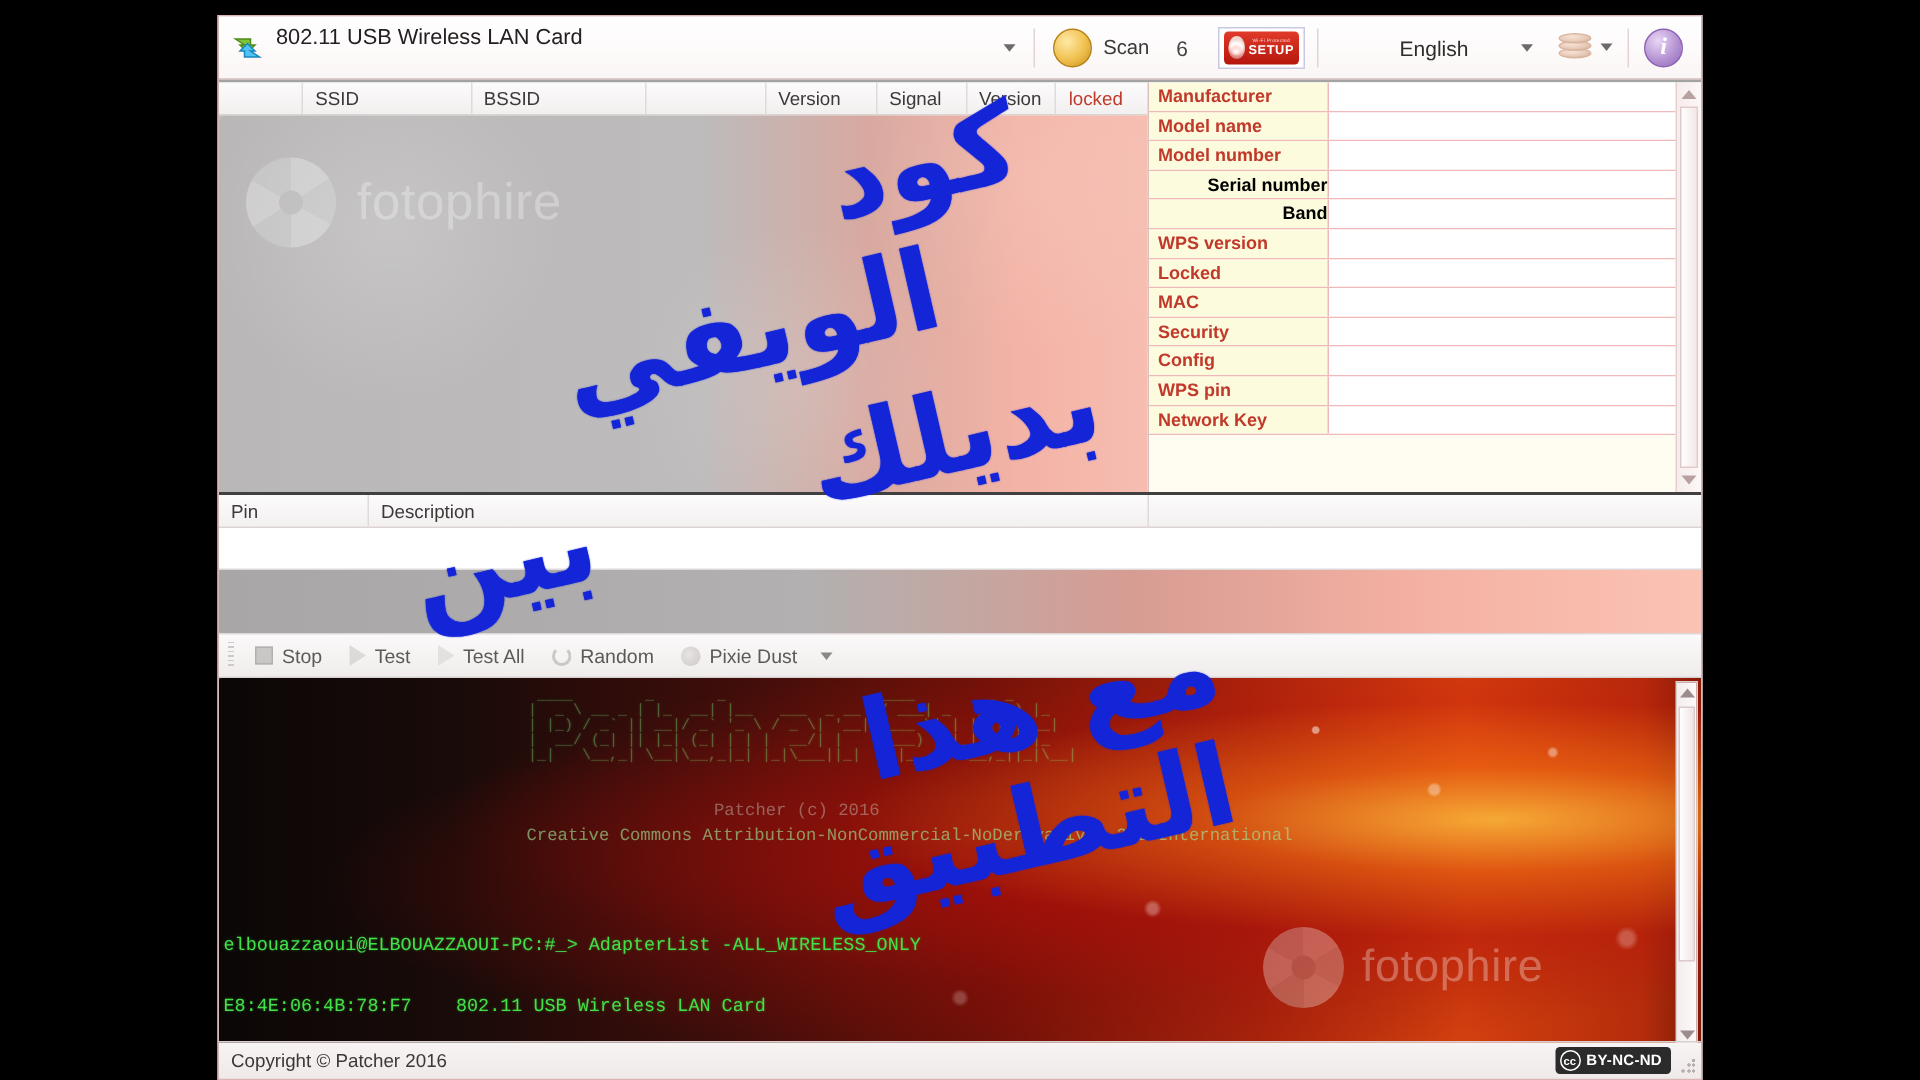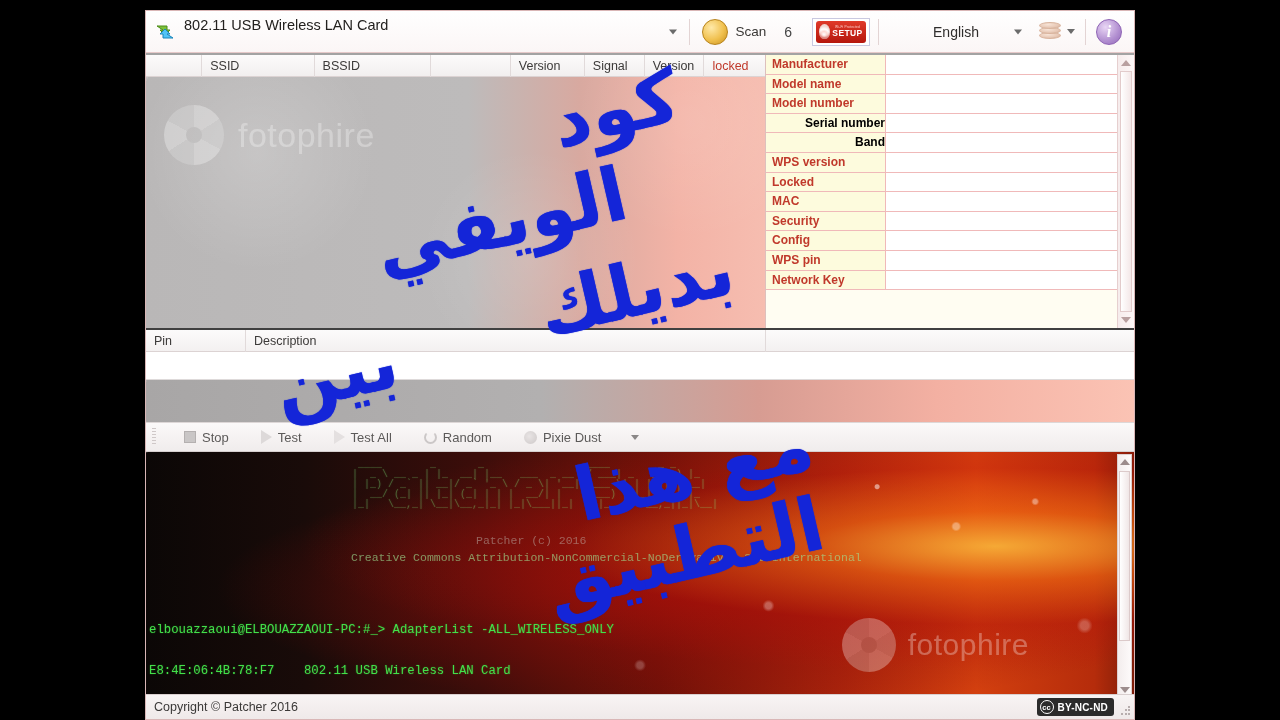--- a/index.html
+++ b/index.html
@@ -191,21 +191,21 @@
   .pin-strip::after{
     content:"";position:absolute;inset:0;
     background:linear-gradient(105deg,rgba(255,255,255,.10) 0 1px,transparent 1px 52px),
                linear-gradient(35deg,rgba(255,255,255,.08) 0 1px,transparent 1px 70px);
   }
 
   
   .btnbar{
     height:30px; background:linear-gradient(#fbf9f9,#f0ecec);
     border-top:1px solid #ddd7d7; border-bottom:1px solid #d6cfcf;
-    display:flex;align-items:center; padding-left:6px; gap:16px;
+    display:flex;align-items:center; padding-left:6px; gap:2px;
   }
   .grip{ width:4px;height:18px;
     background:repeating-linear-gradient(to bottom,#cfc8c8 0 1px,transparent 1px 3px);
     margin-right:4px;}
   .tbtn{ display:flex;align-items:center;gap:6px;padding:0 8px;height:24px;
     font-size:13px;color:#5c5a59; white-space:nowrap;}
   .ic-stop{ width:12px;height:12px;background:#c9c6c6;border:1px solid #b4b0b0;}
   .ic-play{ width:0;height:0;border-top:7px solid transparent;border-bottom:7px solid transparent;
     border-left:11px solid #ddd9d9;}
   .ic-play2{ width:0;height:0;border-top:7px solid transparent;border-bottom:7px solid transparent;

